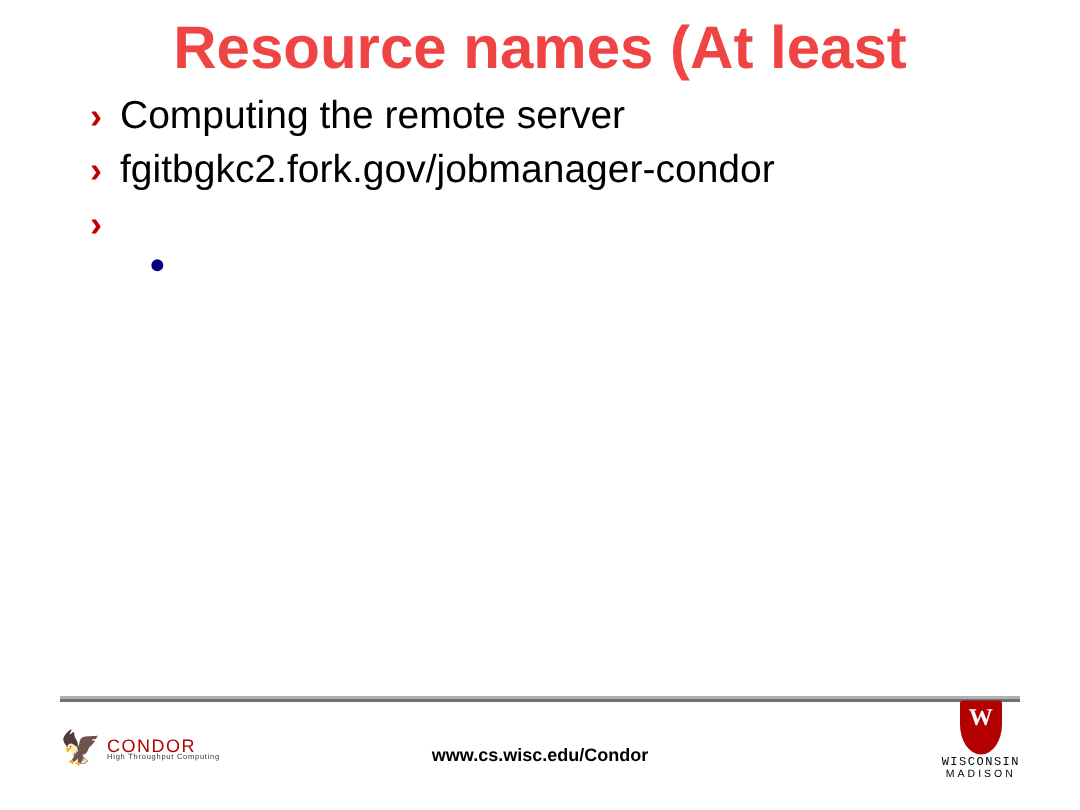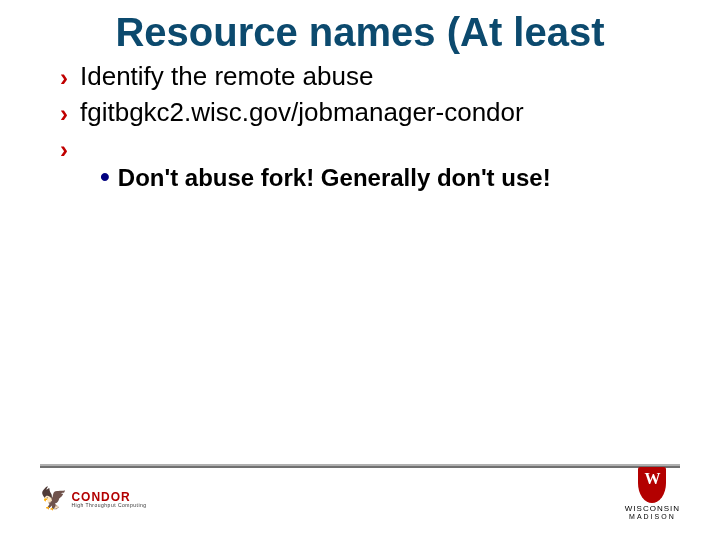--- a/index.html
+++ b/index.html
@@ -15,21 +15,21 @@
   .slide {
     position: relative;
     width: 720px;
     height: 540px;
     box-sizing: border-box;
   }
   .title {
     text-align: center;
     font-size: 40px;
     font-weight: bold;
-    color: #0c4a6e;
+    color: #ef4444;
     line-height: 1.1;
     padding: 10px 40px 0 40px;
   }
   .body {
     padding: 4px 40px 0 60px;
     font-size: 26px;
     line-height: 1.3;
   }
   .bullet1 {
     display: flex;
@@ -92,21 +92,21 @@
     line-height: 1;
     color: #111;
   }
   .logo-left .brand {
     display: flex;
     flex-direction: column;
     line-height: 1;
   }
   .logo-left .brand-main {
     font-family: Arial, Helvetica, sans-serif;
-    font-weight: 700;
+    font-weight: 400;
     font-size: 12px;
     letter-spacing: 1px;
     color: #b30000;
   }
   .logo-left .brand-sub {
     font-family: Arial, Helvetica, sans-serif;
     font-size: 5px;
     color: #333;
     letter-spacing: 0.5px;
   }
@@ -130,21 +130,21 @@
     content: "W";
     position: absolute;
     top: 4px; left: 0; right: 0;
     text-align: center;
     font-family: Georgia, serif;
     font-weight: bold;
     color: #fff;
     font-size: 16px;
   }
   .logo-right .uw {
-    font-family: Liberation Sans, sans-serif;
+    font-family: Liberation Mono, monospace;
     font-size: 8px;
     letter-spacing: 1px;
     color: #000;
     margin-top: 2px;
   }
   .logo-right .madison {
     font-family: Arial, Helvetica, sans-serif;
     font-size: 7px;
     letter-spacing: 2px;
     color: #000;
@@ -154,45 +154,45 @@
 <body>
 <div class="slide">
 
   <div class="title">
     <span>Resource names (At least</span><br>
   </div>
 
   <div class="body">
     <div class="bullet1">
       <span class="mark">›</span>
-      <span>Identify the remote abuse</span>
+      <span>Computing the remote server</span>
     </div>
     <div class="bullet1">
       <span class="mark">›</span>
-      <span>fgitbgkc2.wisc.gov/jobmanager-condor</span>
+      <span>fgitbgkc2.fork.gov/jobmanager-condor</span>
     </div>
     <div class="bullet1">
       <span class="mark">›</span>
     </div>
     <div class="bullet2">
       <span class="dot">•</span>
-      <span>Don't abuse fork! Generally don't use!</span>
     </div>
   </div>
 
   <div class="footer-line"></div>
 
   <div class="logo-left">
     <span class="bird">🦅</span>
     <span class="brand">
       <span class="brand-main">CONDOR</span>
       <span class="brand-sub">High Throughput Computing</span>
     </span>
   </div>
 
+  <div class="footer-url">www.cs.wisc.edu/Condor</div>
 
   <div class="logo-right">
     <div class="crest"></div>
     <div class="uw">WISCONSIN</div>
     <div class="madison">MADISON</div>
   </div>
 
 </div>
 
 </body></html>

